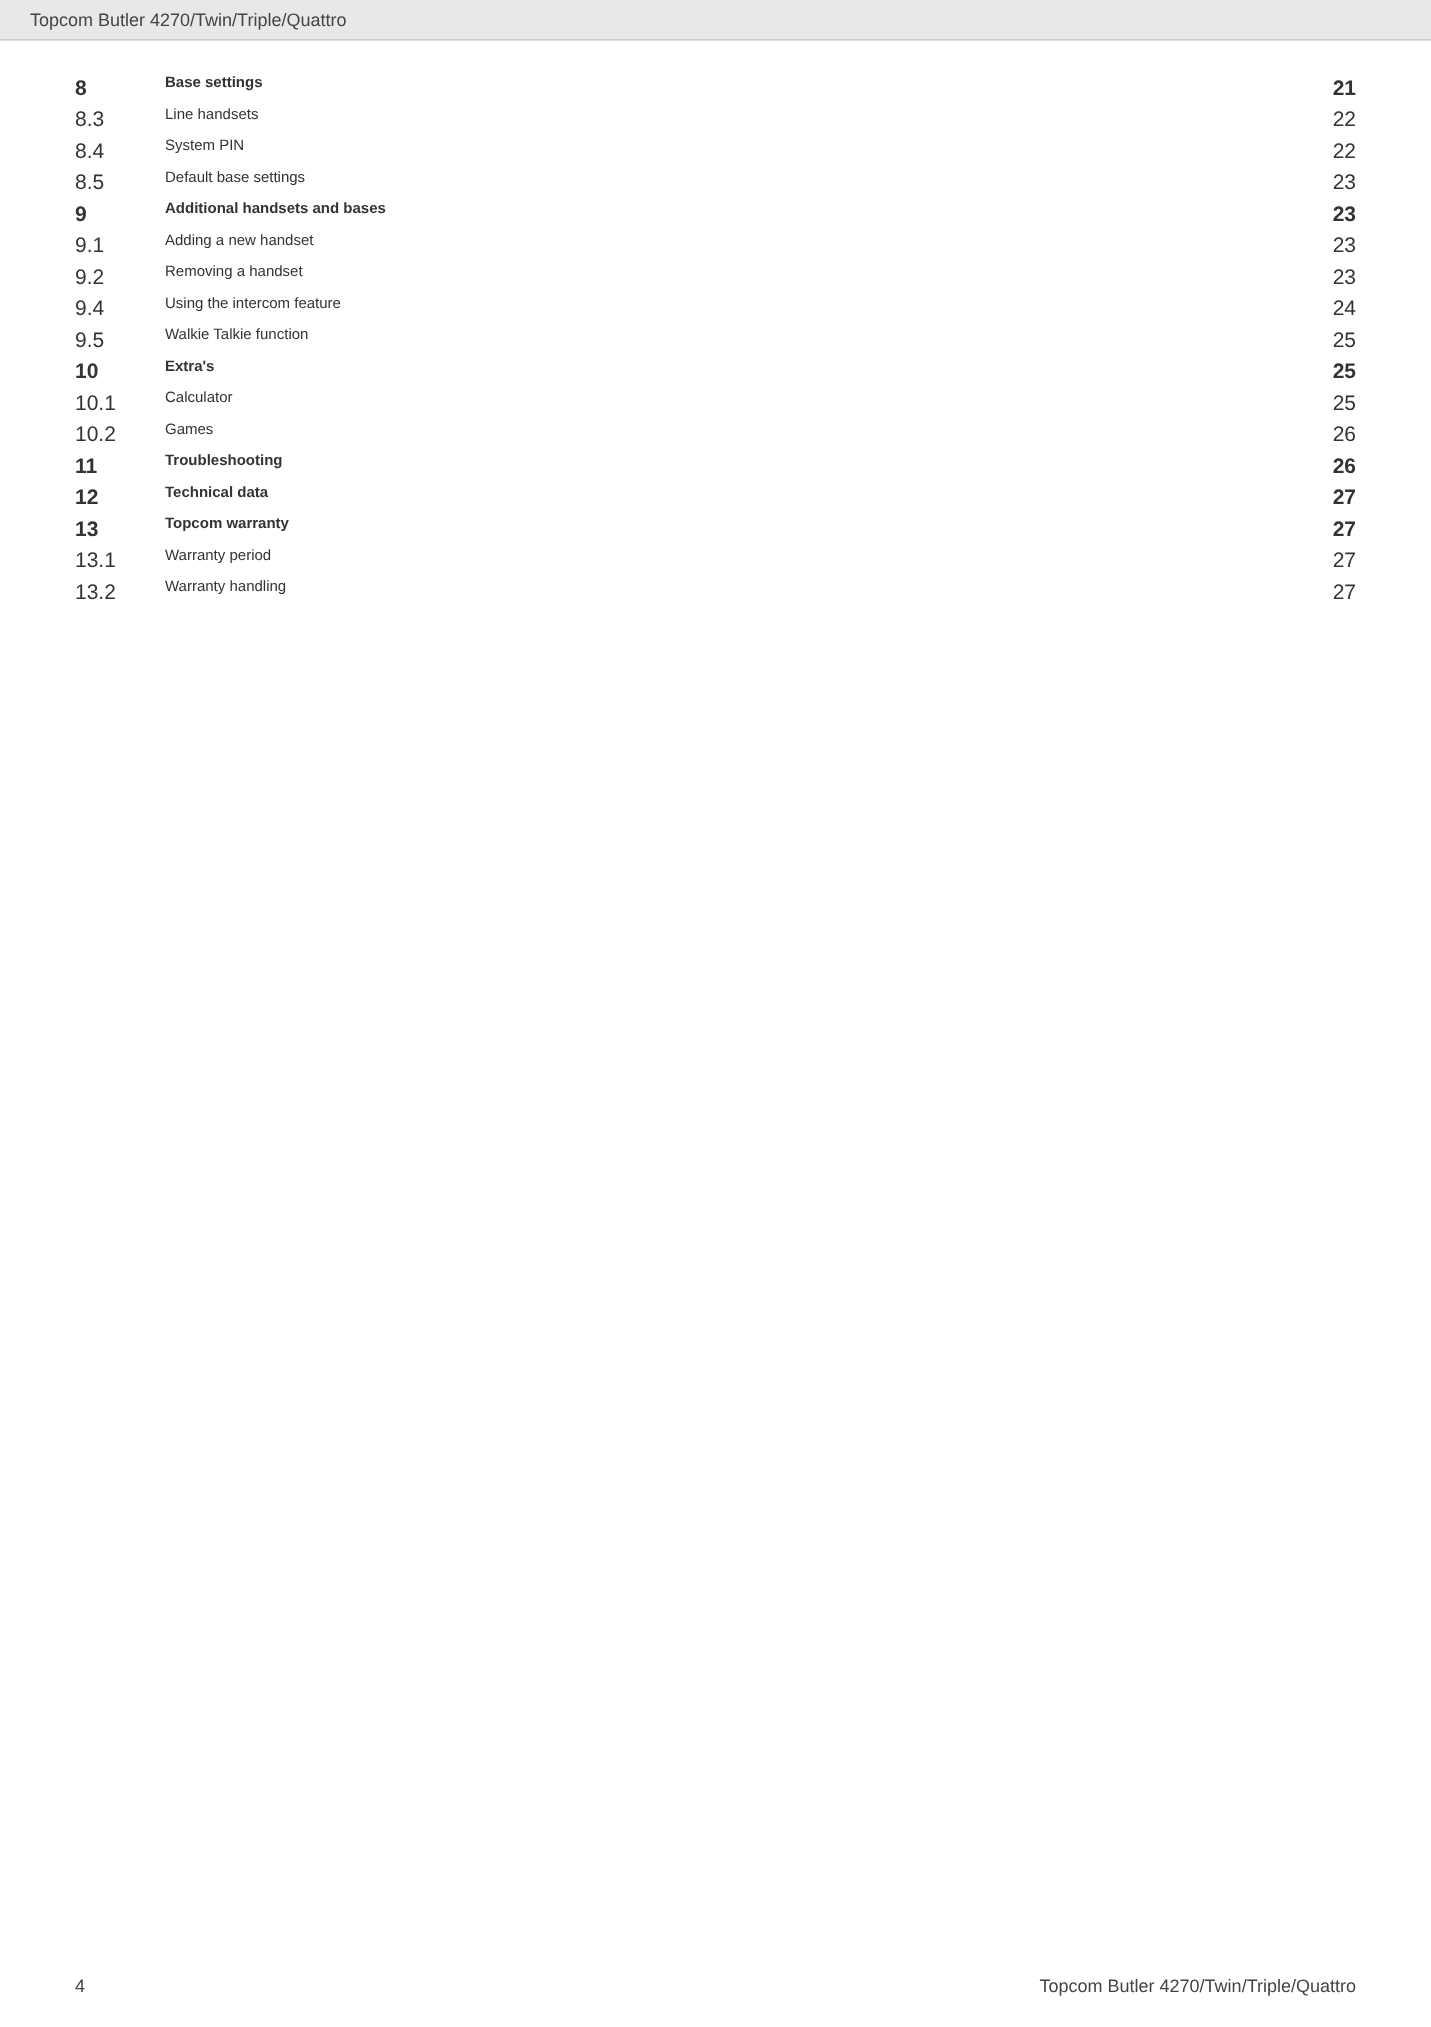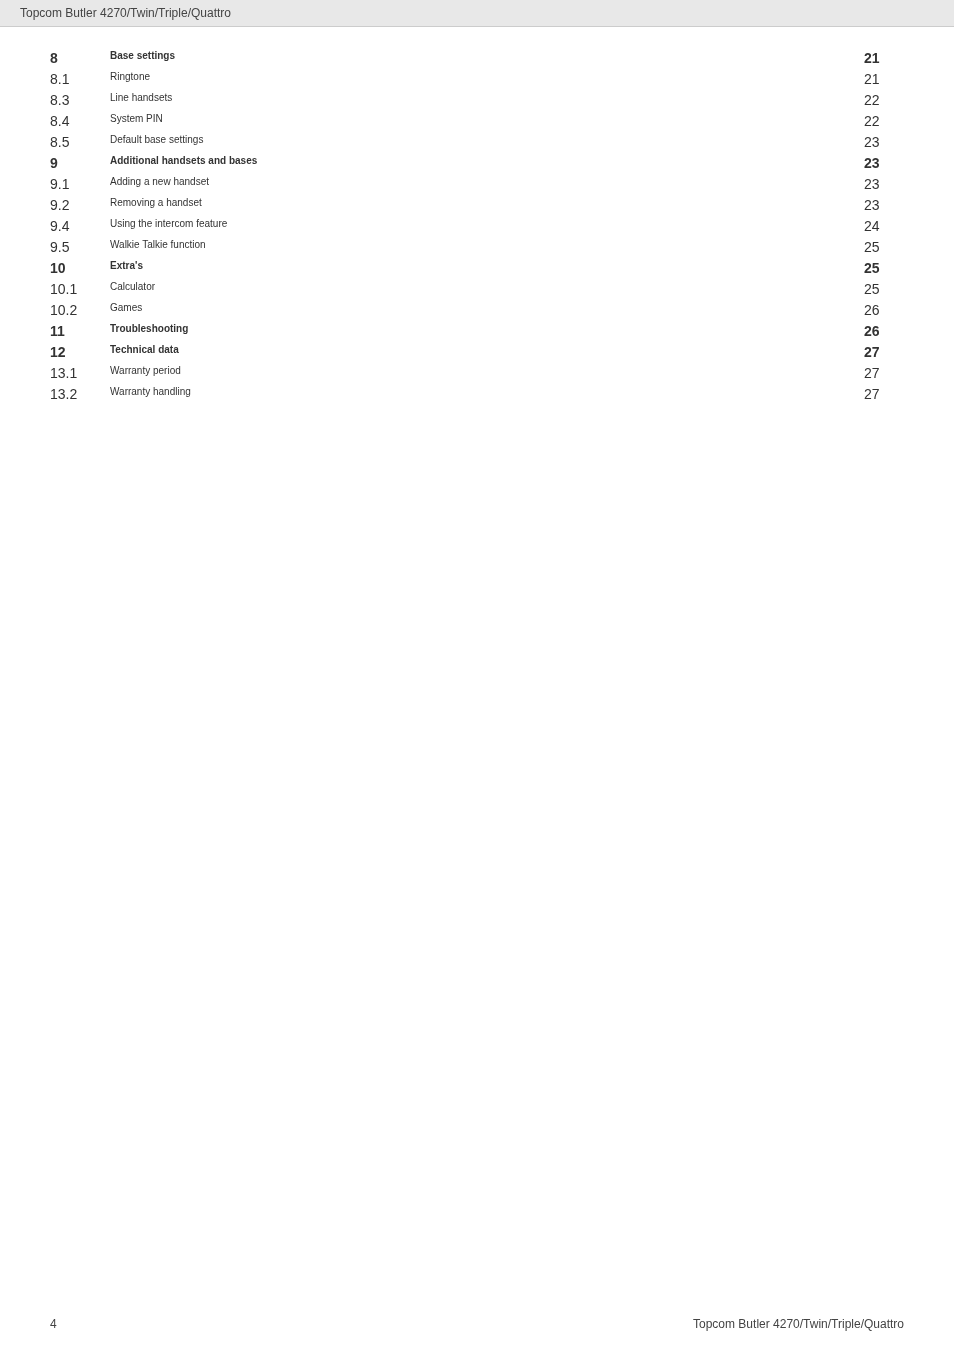--- a/index.html
+++ b/index.html
@@ -43,21 +43,21 @@
     .toc-table .col-num {
       width: 60px;
       font-size: 14px;
     }
 
     .toc-table .col-title {
       font-size: 10px;
     }
 
     .toc-table .col-page {
-      text-align: left;
+      text-align: right;
       font-size: 14px;
       width: 40px;
     }
 
     .bold-row .col-num,
     .bold-row .col-title,
     .bold-row .col-page {
       font-weight: bold;
     }
 
@@ -79,25 +79,20 @@
 <div class="header-bar">
   <span>Topcom Butler 4270/Twin/Triple/Quattro</span>
 </div>
 
 <div class="content-area">
   <table class="toc-table">
     <tbody id="toc-body">
     <tr class="bold-row">
           <td class="col-num">8</td>
           <td class="col-title">Base settings</td>
-          <td class="col-page">21</td>
-        </tr>
-        <tr>
-          <td class="col-num">8.1</td>
-          <td class="col-title">Ringtone</td>
           <td class="col-page">21</td>
         </tr>
         <tr>
           <td class="col-num">8.3</td>
           <td class="col-title">Line handsets</td>
           <td class="col-page">22</td>
         </tr>
         <tr>
           <td class="col-num">8.4</td>
           <td class="col-title">System PIN</td>
@@ -151,20 +146,25 @@
         <tr class="bold-row">
           <td class="col-num">11</td>
           <td class="col-title">Troubleshooting</td>
           <td class="col-page">26</td>
         </tr>
         <tr class="bold-row">
           <td class="col-num">12</td>
           <td class="col-title">Technical data</td>
           <td class="col-page">27</td>
         </tr>
+        <tr class="bold-row">
+          <td class="col-num">13</td>
+          <td class="col-title">Topcom warranty</td>
+          <td class="col-page">27</td>
+        </tr>
         <tr>
           <td class="col-num">13.1</td>
           <td class="col-title">Warranty period</td>
           <td class="col-page">27</td>
         </tr>
         <tr>
           <td class="col-num">13.2</td>
           <td class="col-title">Warranty handling</td>
           <td class="col-page">27</td>
         </tr>

